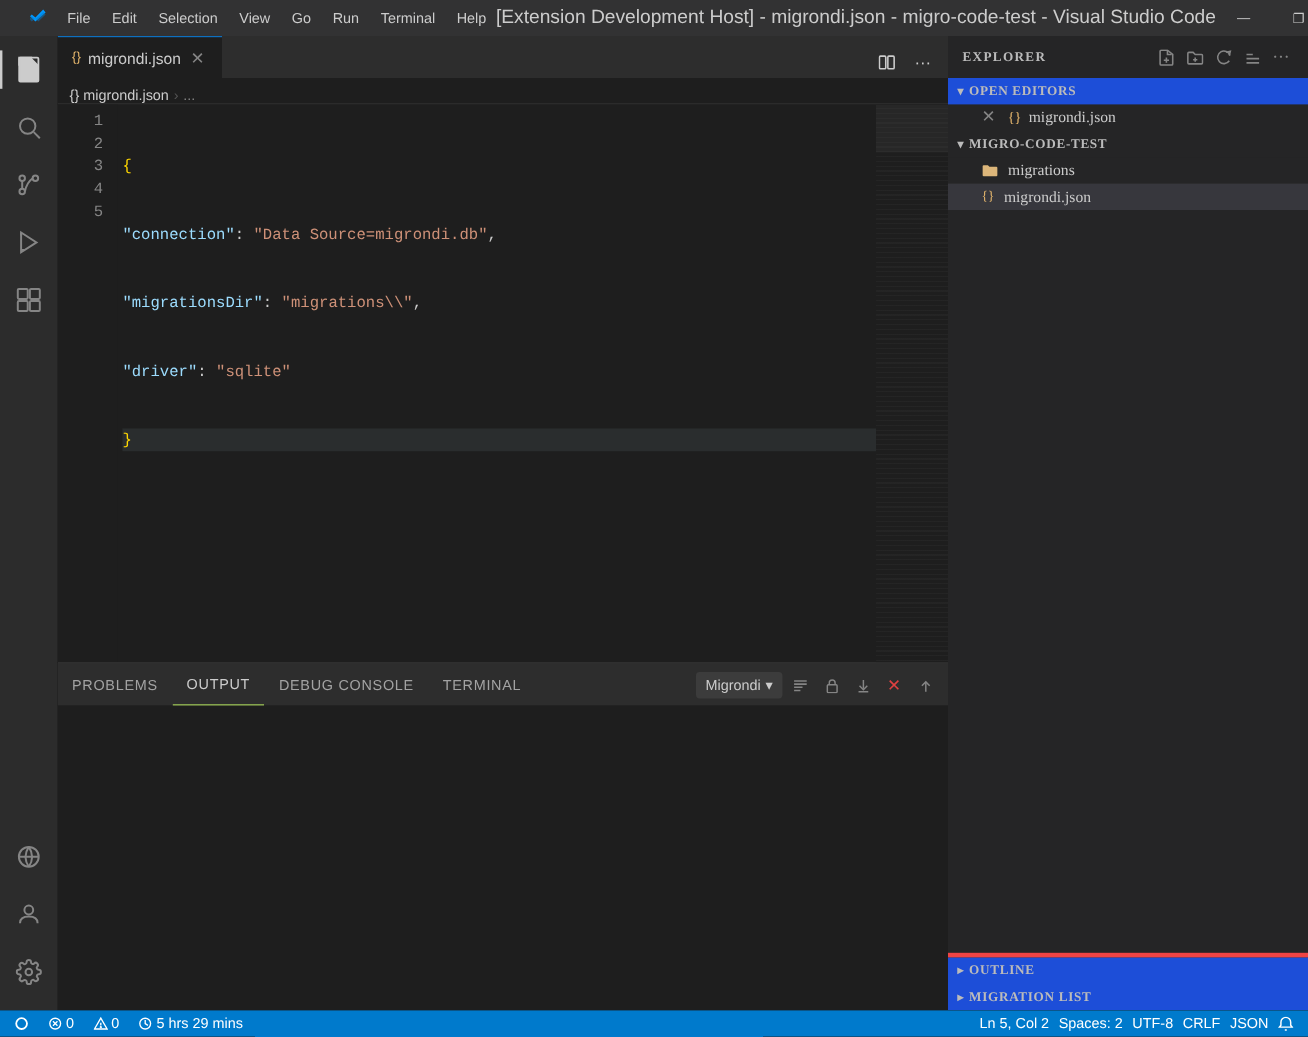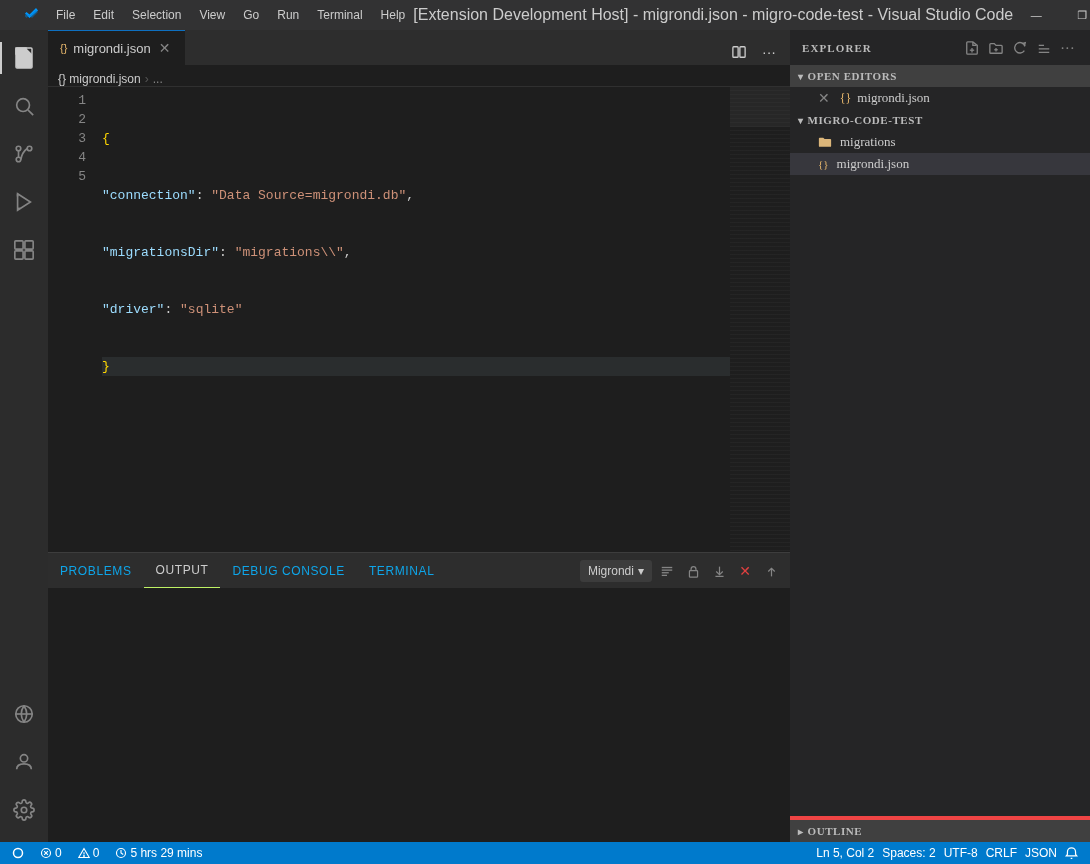--- a/index.html
+++ b/index.html
@@ -286,21 +286,21 @@
       height: 22px;
       display: flex;
       align-items: center;
       padding: 0 8px;
       cursor: pointer;
       font-size: 11px;
       font-weight: 700;
       text-transform: uppercase;
       letter-spacing: 0.05em;
       color: #bbbbbb;
-      background: #404040;
+      background: #1d4ed8;
       flex-shrink: 0;
     }
     .chevron { margin-right: 4px; font-size: 10px; }
     .chevron.open::before { content: '▾'; }
     .chevron.closed::before { content: '▸'; }
 
     
     #open-editors-section { flex-shrink: 0; }
     .open-editor-item {
       height: 22px;
@@ -363,21 +363,21 @@
       align-items: flex-end;
       flex-shrink: 0;
     }
     .panel-tab {
       height: 35px;
       padding: 0 12px;
       display: flex;
       align-items: center;
       cursor: pointer;
       font-size: 12px;
-      color: #0ea5e9;
+      color: #a3a3a3;
       text-transform: uppercase;
       letter-spacing: 0.05em;
     }
     .panel-tab.active {
       color: #cccccc;
       border-bottom: 1px solid #bef264;
     }
     #panel-actions {
       margin-left: auto;
       display: flex;
@@ -714,20 +714,26 @@
         </div>
       </div>
 
       <div style="border-top:4px solid #ef4444;">
         <div class="explorer-section-header">
           <span class="chevron closed"></span>
           <span>Outline</span>
         </div>
       </div>
 
+      <div>
+        <div class="explorer-section-header">
+          <span class="chevron closed"></span>
+          <span>Migration List</span>
+        </div>
+      </div>
     </div>
 
   </div>
 </div>
 
 <div id="status-bar">
   <div id="status-bar-left">
     <div class="status-item">
       <svg width="12" height="12" viewBox="0 0 16 16" fill="white">
         <path d="M8 1a7 7 0 1 0 0 14A7 7 0 0 0 8 1zm0 2a5 5 0 1 1 0 10A5 5 0 0 1 8 3z"></path>

